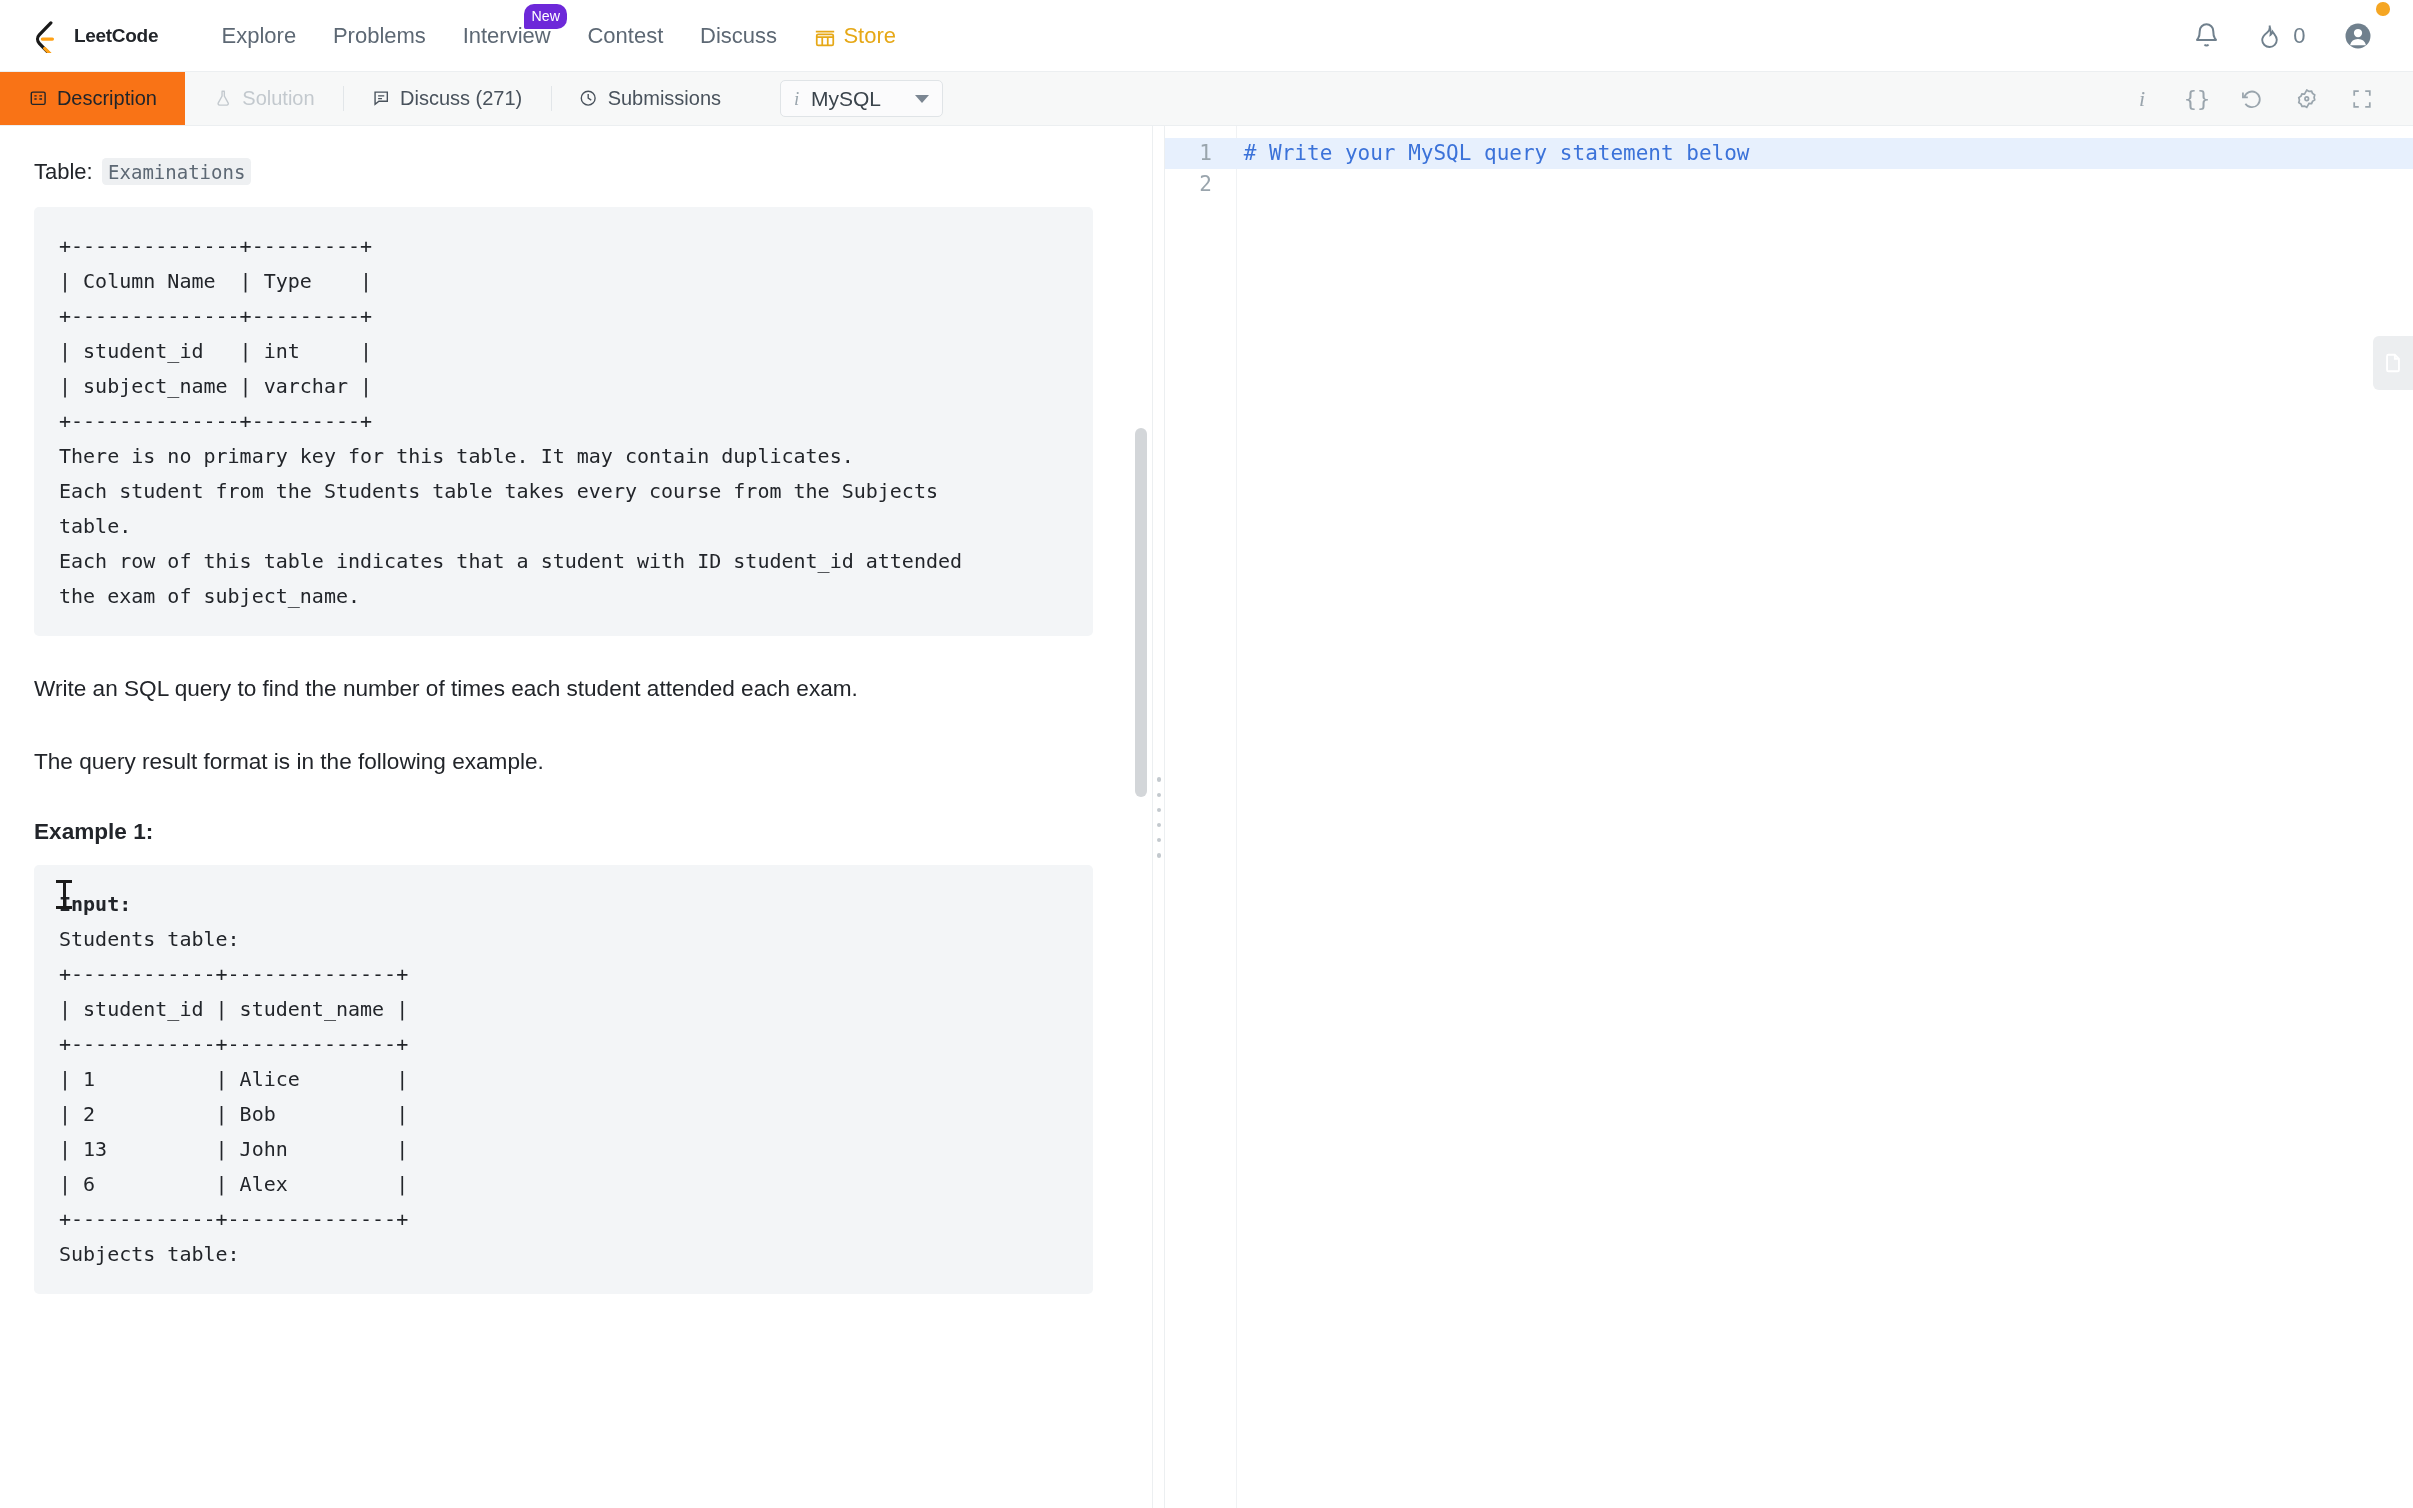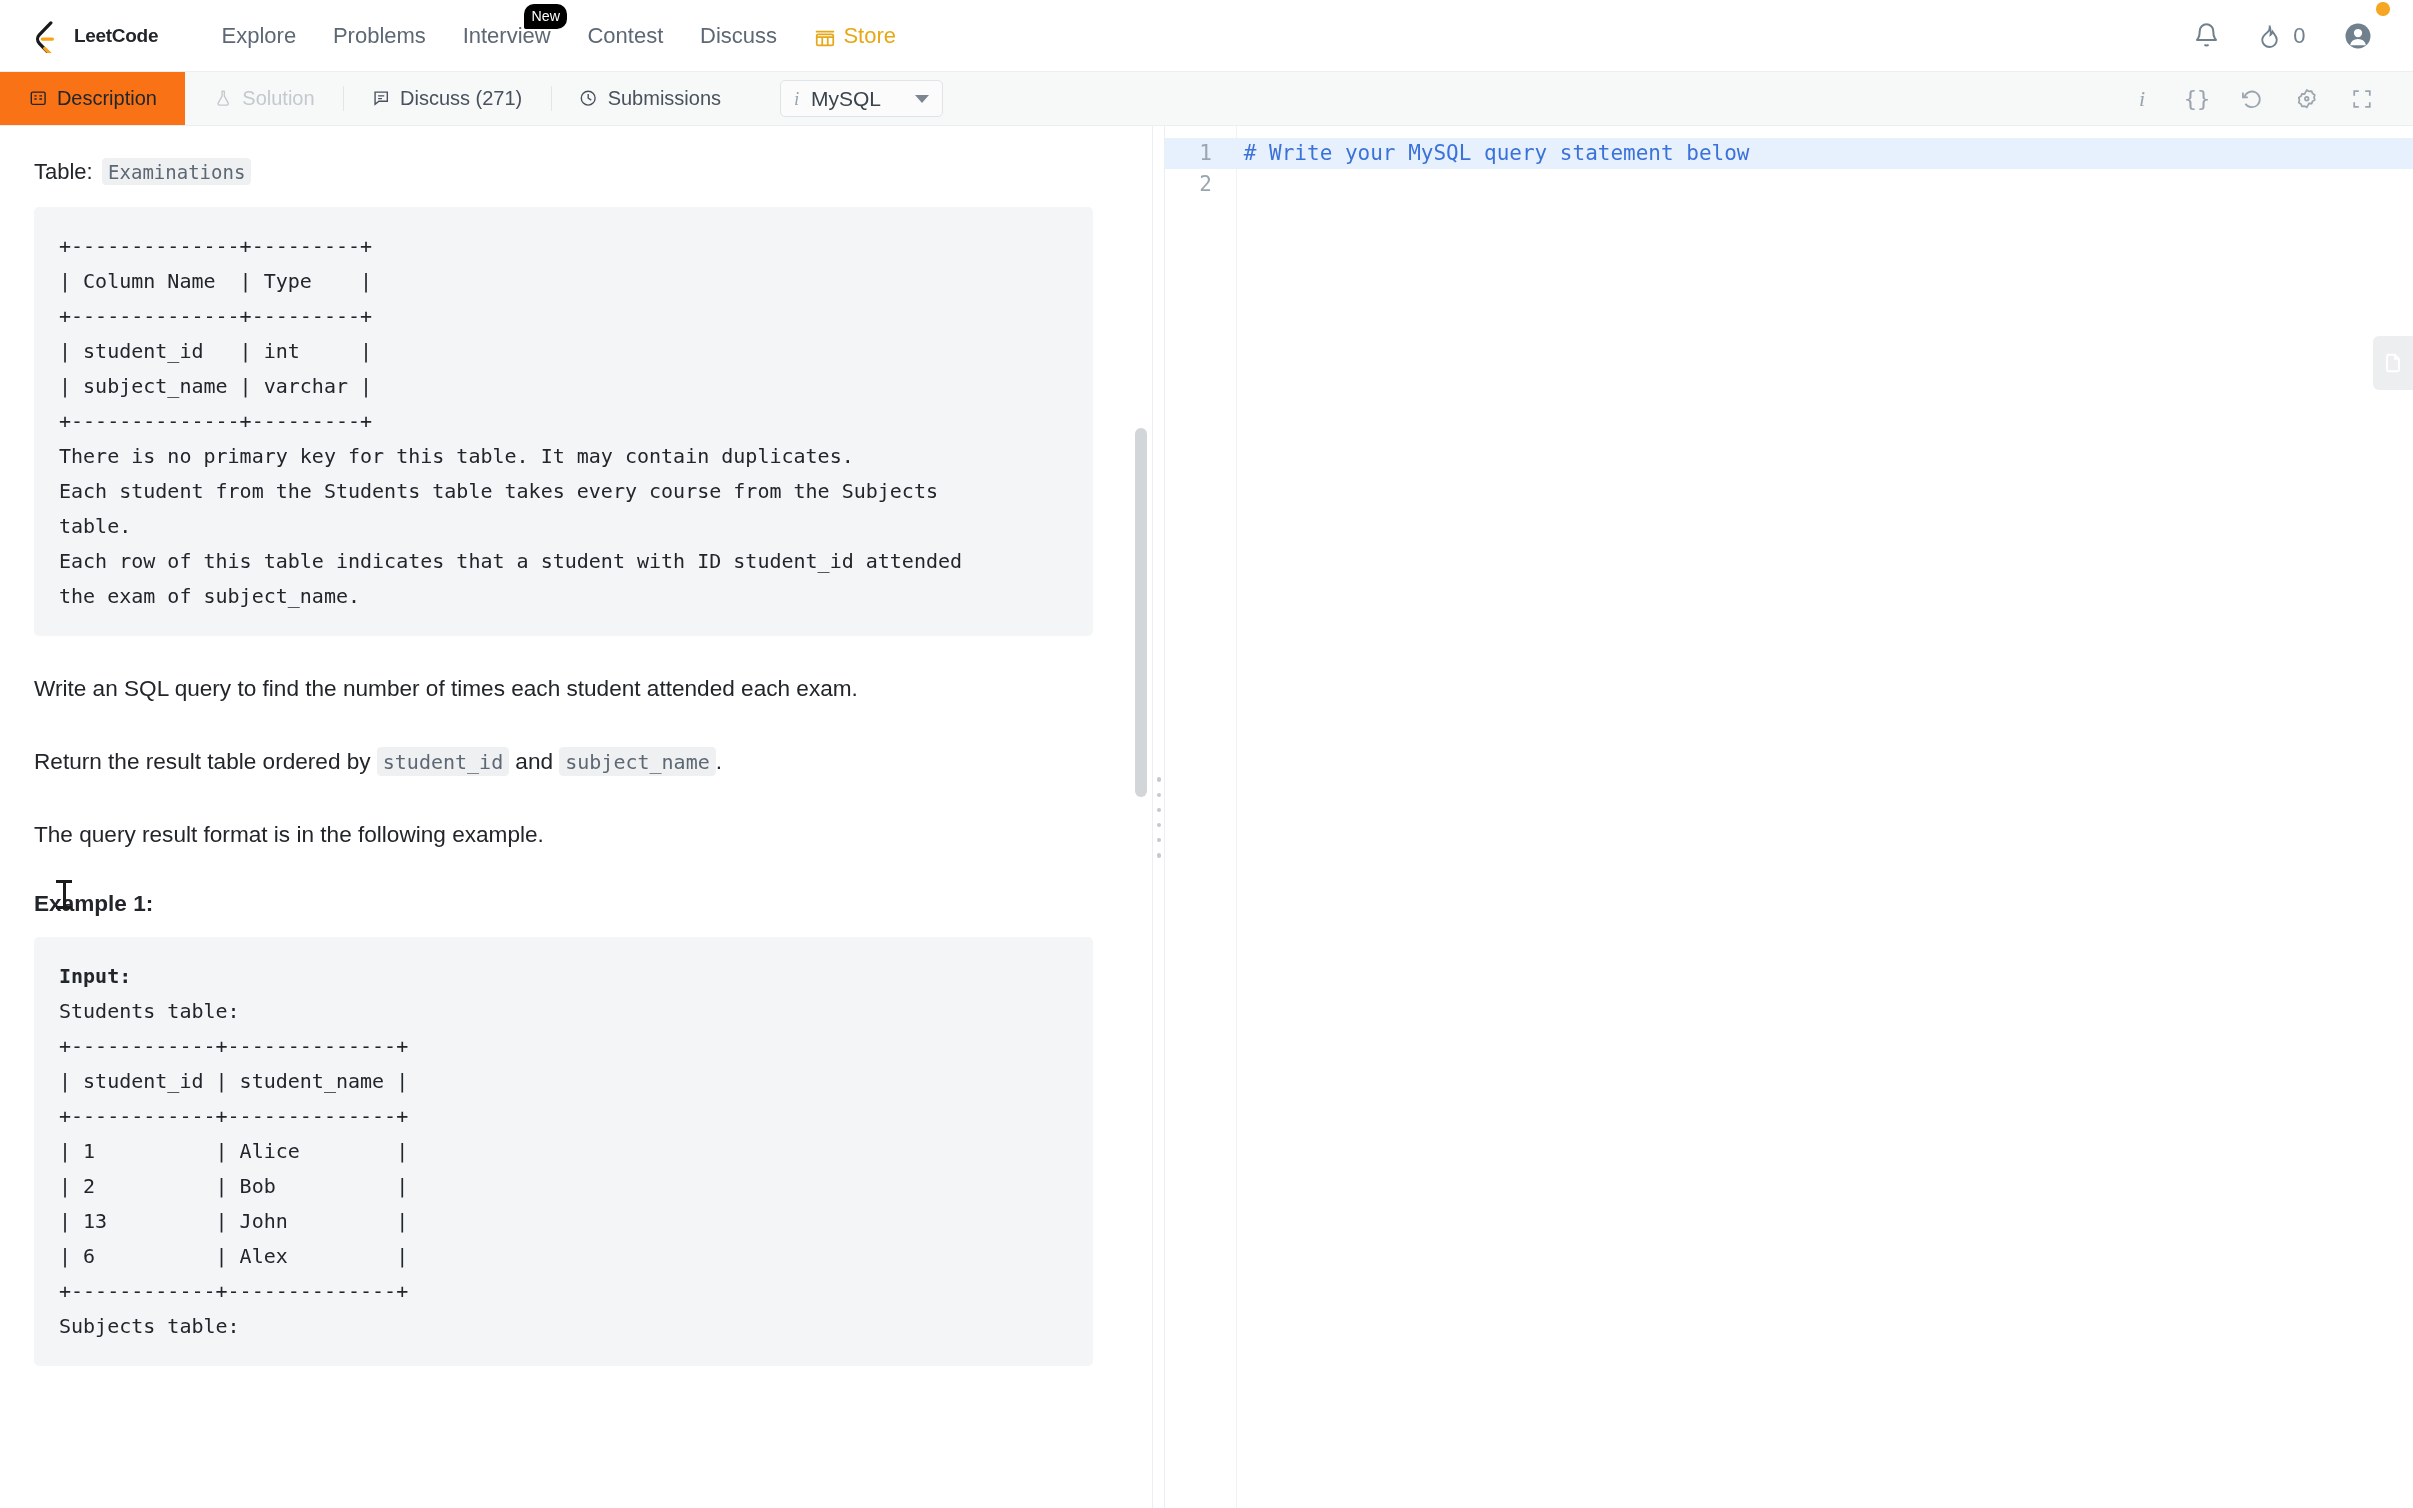--- a/index.html
+++ b/index.html
@@ -30,21 +30,21 @@
     letter-spacing: -0.3px;
   }
   .nav-links { display: flex; align-items: center; gap: 0; }
   .nav-link {
     font-size: 22px; color: #5d6874; padding: 0 18.4px;
     position: relative; white-space: nowrap; cursor: pointer;
   }
   .nav-link.store { color: #e6a817; display: flex; align-items: flex-end; gap: 7.5px; }
   .badge-new {
     position: absolute; top: -18.4px; right: 1.7px;
-    background: #000000; color: #fff;
+    background: #6d28d9; color: #fff;
     font-size: 14.2px; line-height: 1;
     padding: 5px 7.5px 5.9px; border-radius: 10px 10px 10px 1.7px;
     font-weight: 400;
   }
   .nav-right {
     margin-left: auto; display: flex; align-items: center; gap: 37px;
     padding-right: 8.4px;
   }
   .nav-icon { color: #70808d; display: flex; align-items: center; cursor: pointer; }
   .streak { display: flex; align-items: center; gap: 11.7px; cursor: pointer; }
@@ -358,26 +358,20 @@
 | subject_name | varchar |
 +--------------+---------+
 There is no primary key for this table. It may contain duplicates.
 Each student from the Students table takes every course from the Subjects
 table.
 Each row of this table indicates that a student with ID student_id attended
 the exam of subject_name.</div>
 
       <p class="para">Write an SQL query to find the number of times each student attended each exam.</p>
 
-      <p class="para">
-        <span>Return the result table ordered by</span>
-        <span class="code-chip">student_id</span>
-        <span>and</span>
-        <span class="code-chip">subject_name</span><span>.</span>
-      </p>
 
       <p class="para">The query result format is in the following example.</p>
 
       <div class="ex-title">Example 1:</div>
 
       <div class="pre-block"><b>Input:</b>
 <span>Students table:
 +------------+--------------+
 | student_id | student_name |
 +------------+--------------+

